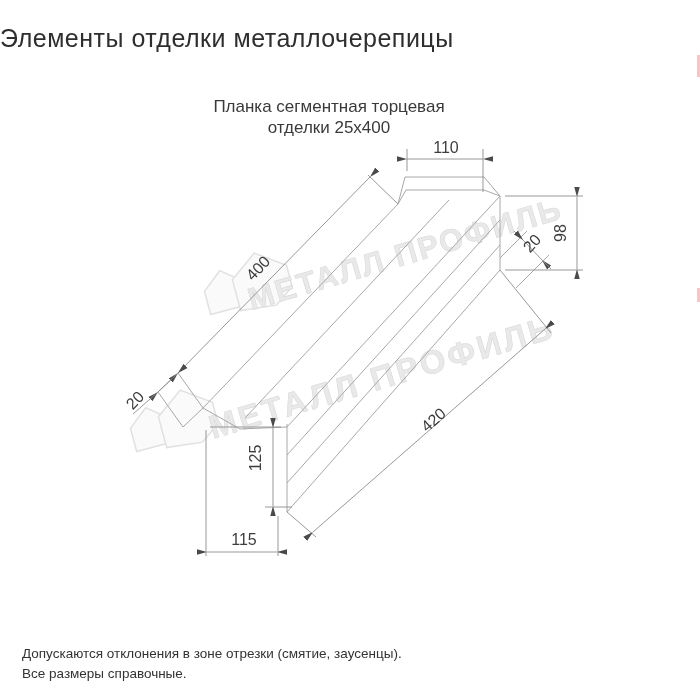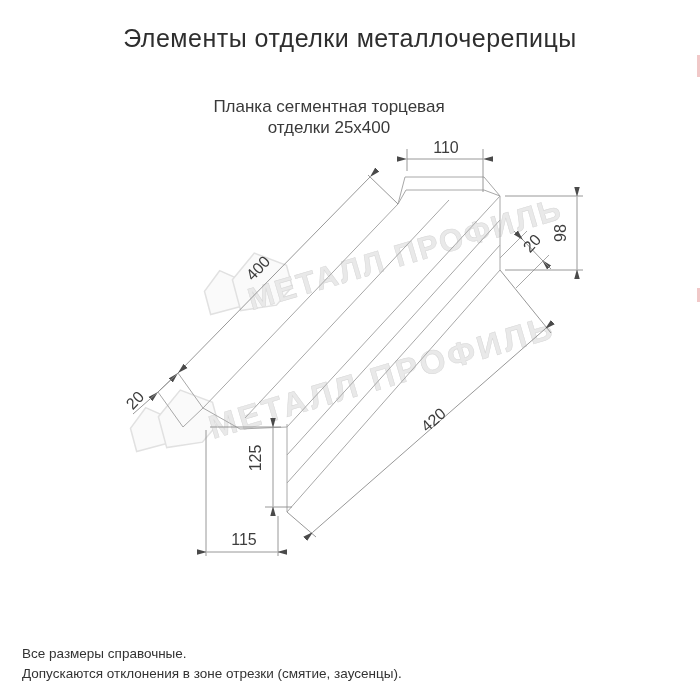--- a/index.html
+++ b/index.html
@@ -3,21 +3,21 @@
 <meta charset="utf-8">
 <style>
   html,body{margin:0;padding:0;}
   body{
     width:700px;height:700px;position:relative;overflow:hidden;
     background:#ffffff;
     font-family:"Liberation Sans", sans-serif;
   }
   .page-title{
     position:absolute;left:0;top:24px;width:700px;
-    text-align:center;font-size:25px;font-weight:400;color:#2e2e2e;
+    font-size:25px;font-weight:400;color:#2e2e2e;
     letter-spacing:0.5px;
   }
   .subtitle{
     position:absolute;left:0;top:96px;width:658px;
     text-align:center;font-size:17px;font-weight:400;color:#3a3a3a;
     line-height:21px;
   }
   .footer{
     position:absolute;left:22px;top:644px;width:660px;
     font-size:13.5px;color:#333333;line-height:20px;
@@ -123,18 +123,18 @@
     <text x="536" y="247" transform="rotate(-47 536 247)">20</text>
     <text x="262" y="272" transform="rotate(-46 262 272)">400</text>
     <text x="139" y="404" transform="rotate(-46 139 404)">20</text>
     <text x="261" y="458" transform="rotate(-90 261 458)">125</text>
     <text x="244" y="545">115</text>
     <text x="437" y="424" transform="rotate(-41 437 424)">420</text>
   </g>
 </svg>
 
 <div class="footer">
+  <div>Допускаются отклонения в зоне отрезки (смятие, заусенцы).</div>
   <div>Все размеры справочные.</div>
-  <div>Допускаются отклонения в зоне отрезки (смятие, заусенцы).</div>
 </div>
 
 <div class="edge-mark m1"></div>
 <div class="edge-mark m2"></div>
 
 </body></html>

